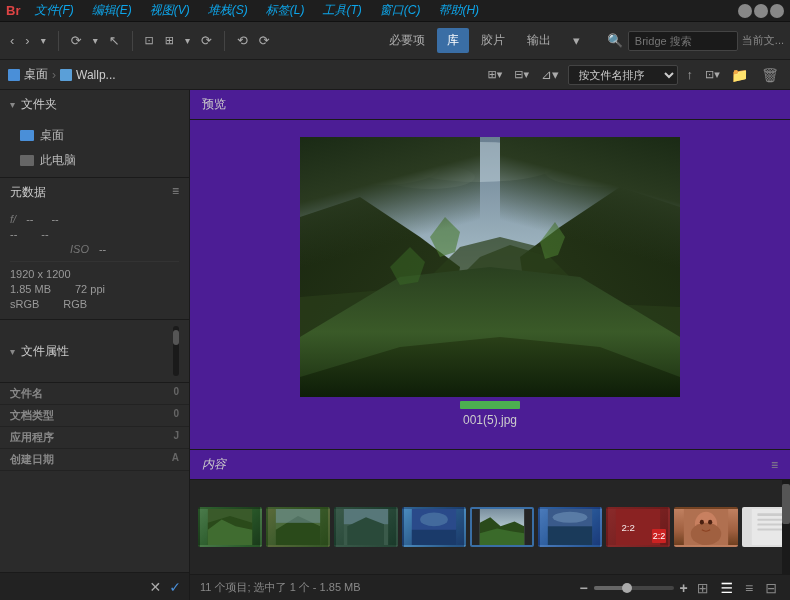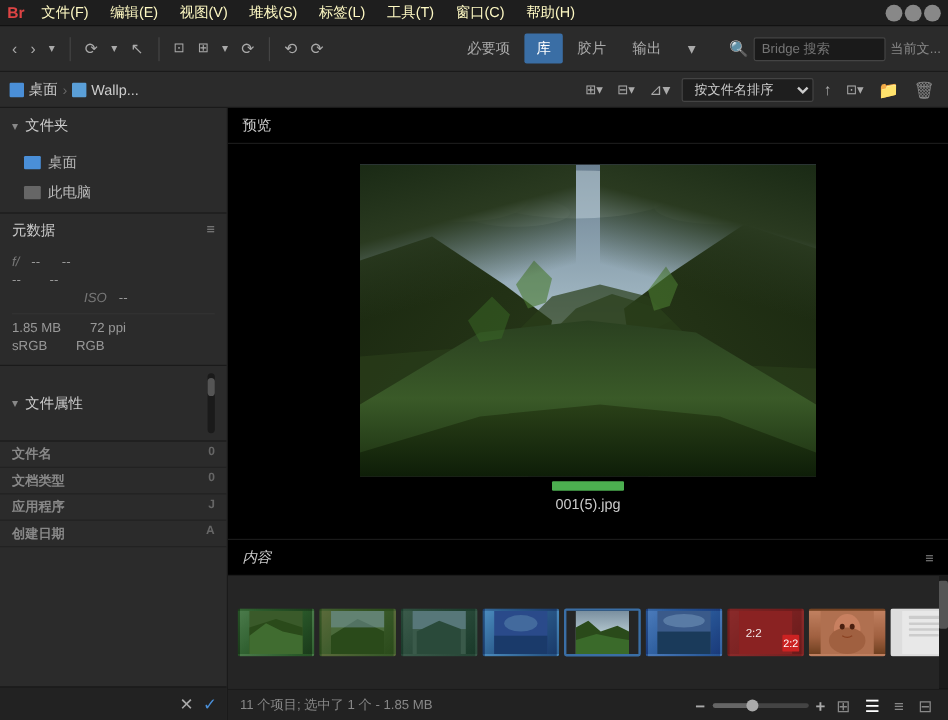--- a/index.html
+++ b/index.html
@@ -18,23 +18,24 @@
       background: #1e1e1e;
       height: 22px;
       display: flex;
       align-items: center;
       padding: 0 6px;
       gap: 2px;
       border-bottom: 1px solid #111;
     }
     .menubar-item {
       padding: 2px 8px;
-      color: #fef9c3;
-      cursor: pointer;
-      font-size: 12px;
+      color: #0ea5e9;
+      cursor: pointer;
+      font-size: 12px;
+      font-style: italic;
     }
     .window-controls {
       margin-left: auto;
       display: flex;
       gap: 2px;
     }
     .win-btn {
       width: 14px;
       height: 14px;
       border-radius: 50%;
@@ -294,21 +295,21 @@
       color: #aaa;
       cursor: pointer;
       font-size: 14px;
     }
 
     
     .right-panel {
       flex: 1;
       display: flex;
       flex-direction: column;
-      background: #000000;
+      background: #4c1d95;
       overflow: hidden;
     }
 
     
     .preview-section {
       flex: 0 0 360px;
       display: flex;
       flex-direction: column;
       border-bottom: 1px solid #1a1a1a;
     }
@@ -655,20 +656,23 @@
           <span>--</span>
           <span style="margin-left:14px;">--</span>
         </div>
         <div class="meta-row">
           <span style="width:20px;display:inline-block;"></span>
           <span style="width:20px;display:inline-block;"></span>
           <span class="iso-label">ISO</span>
           <span>--</span>
         </div>
         <hr class="meta-divider">
+        <div class="meta-row">
+          <span>1920 x 1200</span>
+        </div>
         <div class="meta-row">
           <span>1.85 MB</span>
           <span style="margin-left:14px;">72 ppi</span>
         </div>
         <div class="meta-row">
           <span>sRGB</span>
           <span style="margin-left:14px;">RGB</span>
         </div>
       </div>
     </div>

